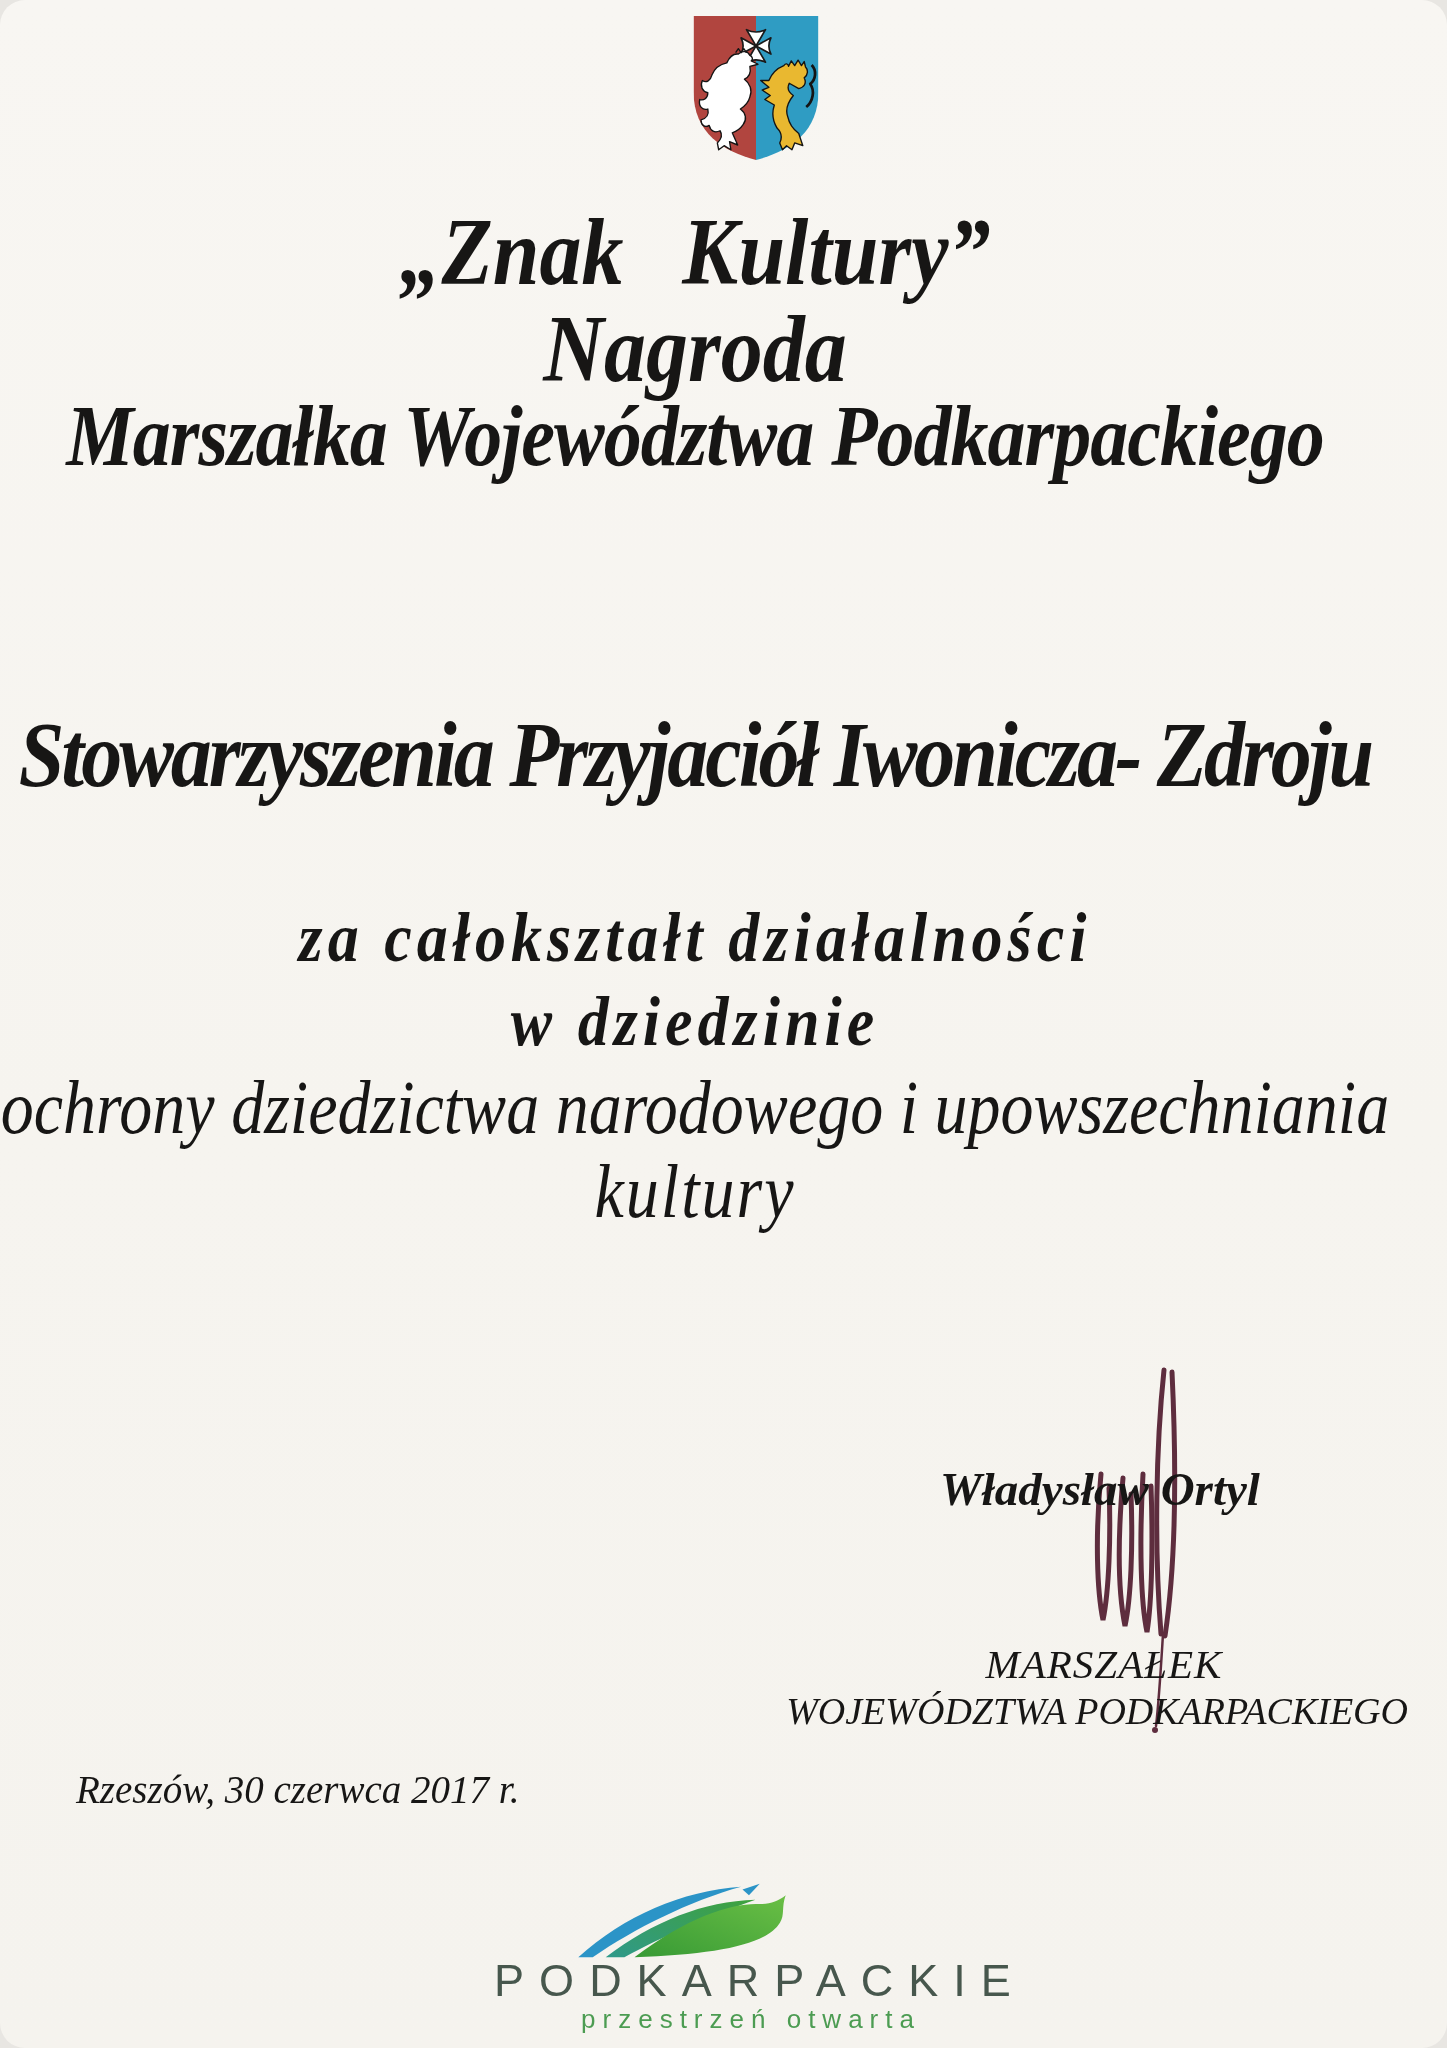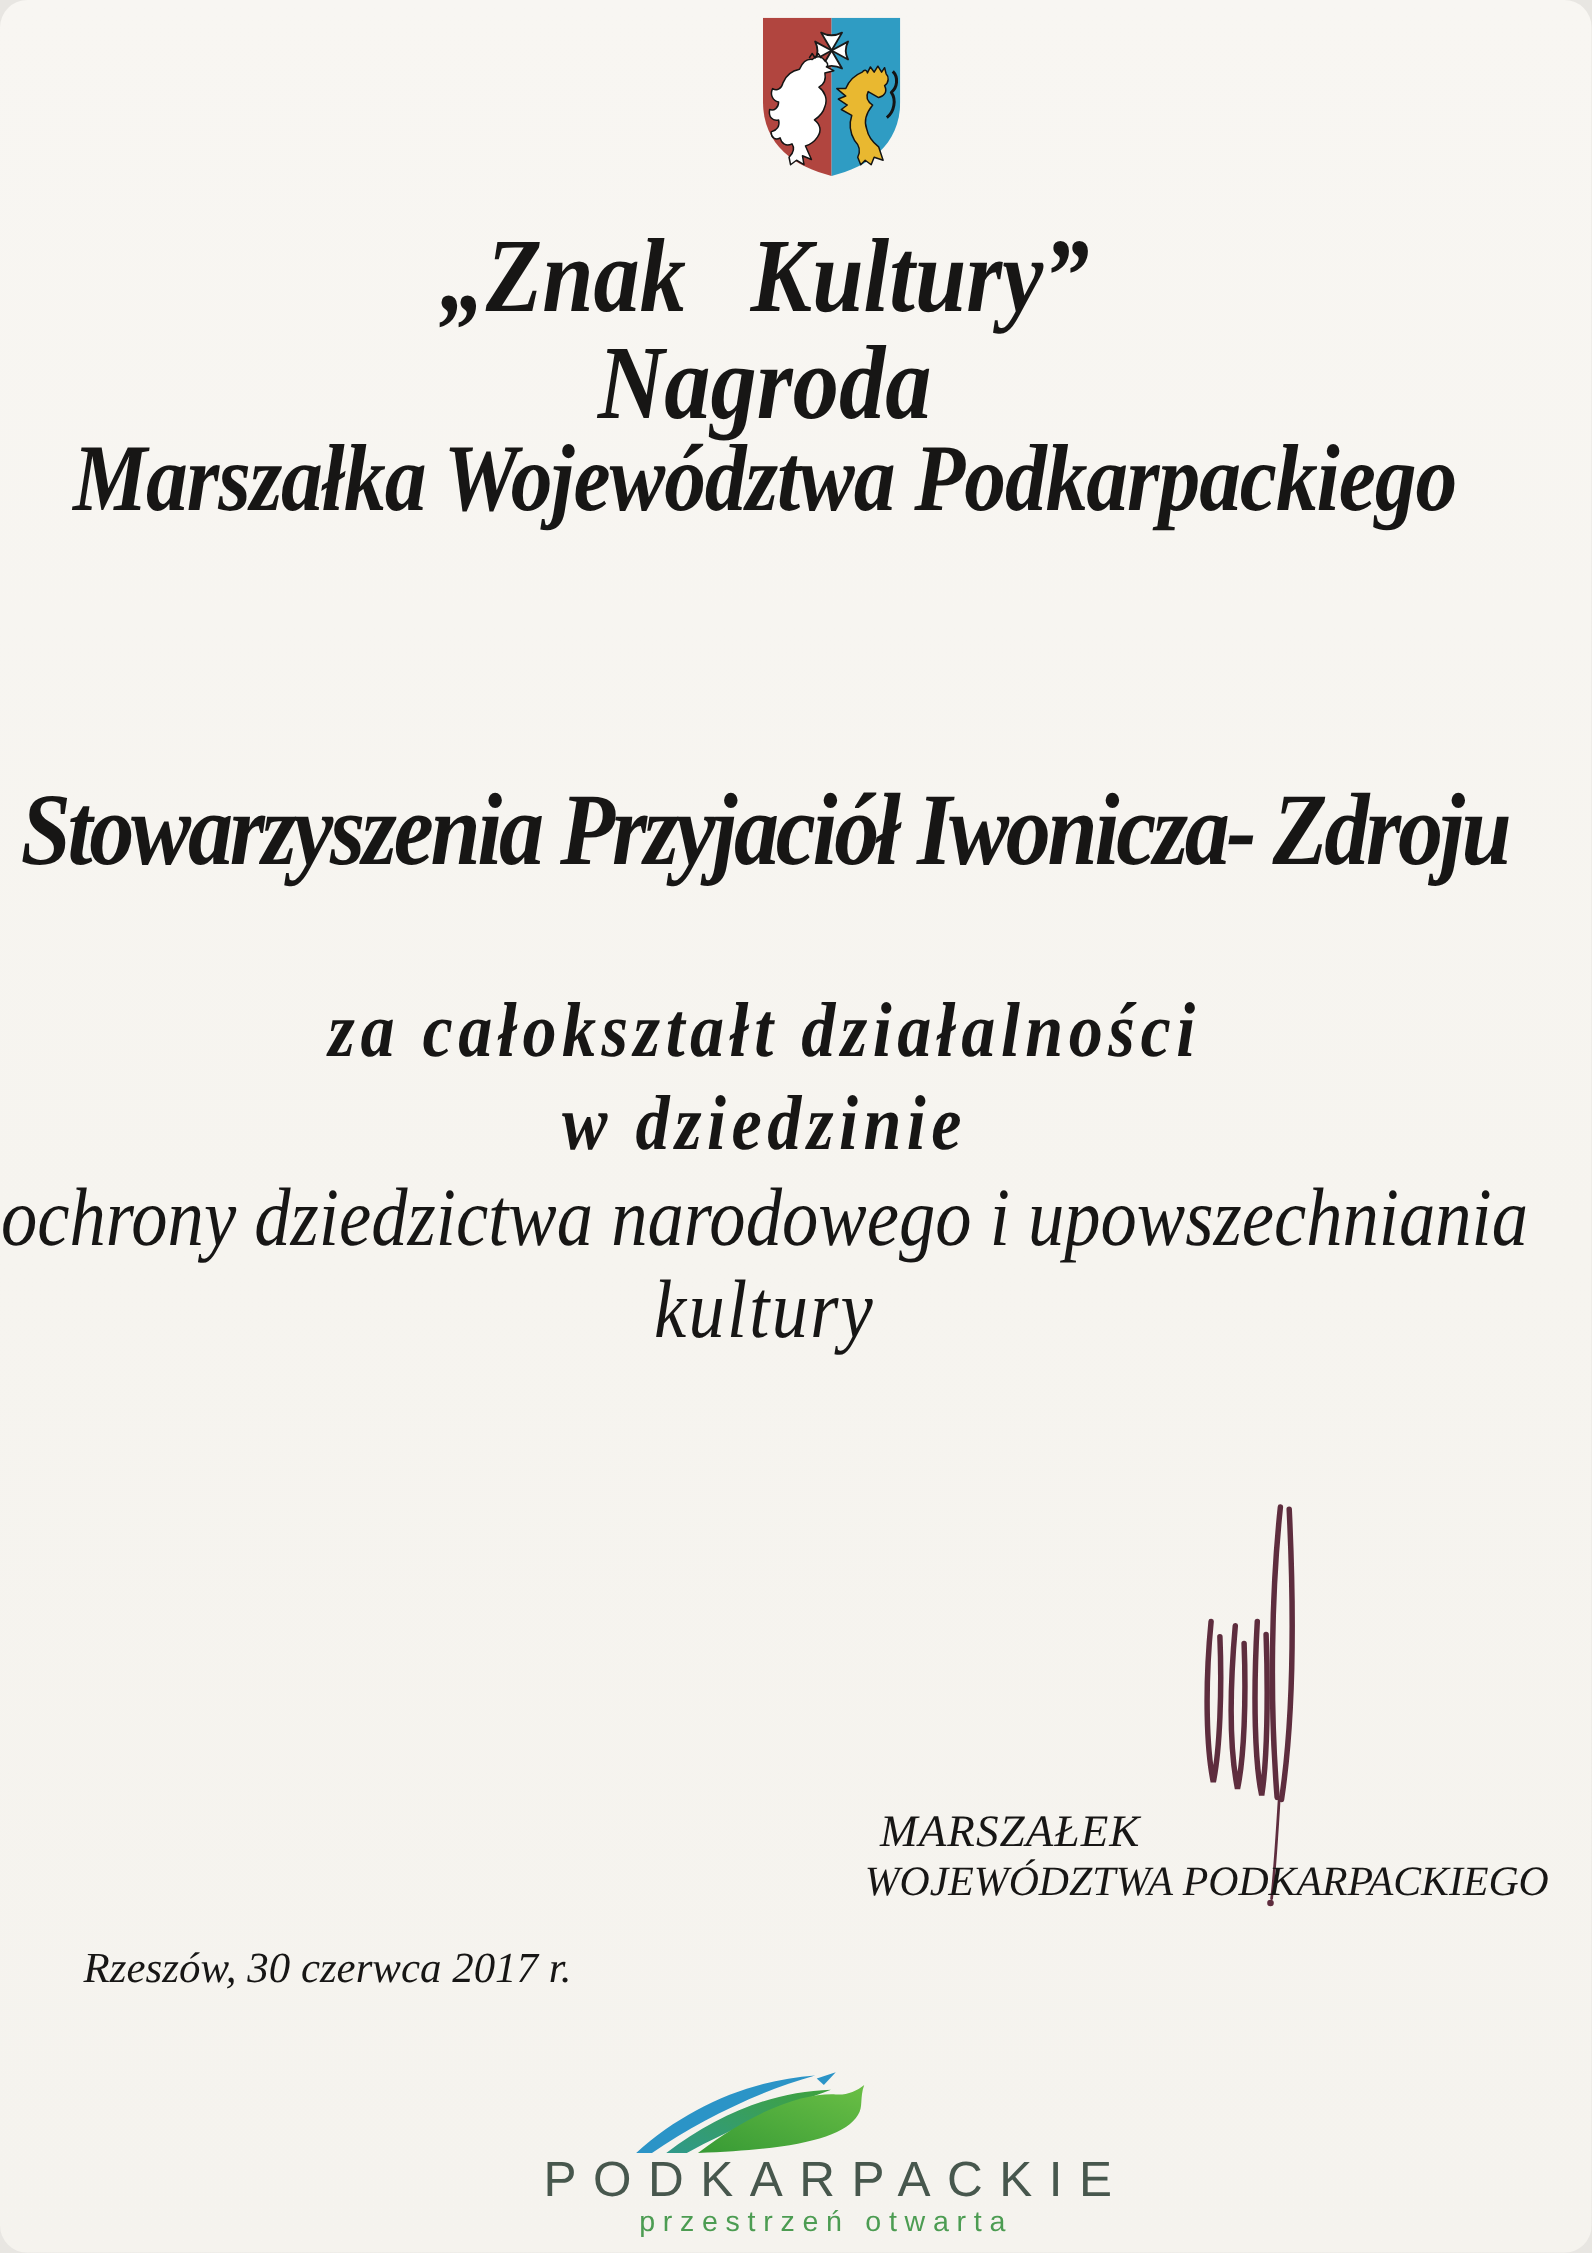--- a/index.html
+++ b/index.html
@@ -21,21 +21,21 @@
   #l-nagroda{top:301px;font-size:84px;}
   #l-marszalka{top:392px;font-size:76px;letter-spacing:-1px;}
   #l-dla{top:568px;font-size:56px;}
   #l-stow{top:708px;font-size:82px;letter-spacing:-3px;}
   #l-za{top:902px;font-size:62px;letter-spacing:5px;}
   #l-w{top:986px;font-size:62px;letter-spacing:5px;}
   #l-ochrony{top:1070px;font-size:66px;}
   #l-kultury{top:1154px;font-size:66px;letter-spacing:2px;}
 
   #sig-name{left:940px;top:1466px;font-size:47px;}
-  #sig-t1{left:800px;width:608px;top:1644px;font-size:41px;letter-spacing:1px;}
+  #sig-t1{left:800px;width:608px;text-align:center;top:1644px;font-size:41px;letter-spacing:1px;}
   #sig-t2{left:700px;width:708px;text-align:right;top:1692px;font-size:38px;}
   #l-date{left:76px;top:1770px;font-size:39px;}
 
   #footer-podk{left:60px;width:1400px;text-align:center;top:1958px;
     font-family:"Liberation Sans","DejaVu Sans",sans-serif;
     font-size:45px;letter-spacing:15px;line-height:1;}
   #footer-tag{left:52px;width:1398px;text-align:center;top:2006px;
     font-family:"Liberation Sans","DejaVu Sans",sans-serif;
     font-size:26px;letter-spacing:7px;line-height:1;}
 
@@ -107,20 +107,21 @@
       <path stroke-width="5" d="M46,118 C40,180 42,235 48,264 C54,235 56,180 54,132"></path>
       <path stroke-width="5" d="M68,122 C62,190 64,240 70,270 C76,242 78,190 76,138"></path>
       <path stroke-width="5" d="M88,118 C84,190 86,248 92,276 C97,245 98,185 96,130"></path>
       <path stroke-width="5" d="M109,14 C101,90 99,190 106,278"></path>
       <path stroke-width="5" d="M117,16 C121,100 122,200 110,280"></path>
       <path stroke-width="2.5" d="M108,278 C106,310 104,345 101,370"></path>
       <circle cx="100" cy="374" r="3" fill="#5e2d3e" stroke="none"></circle>
     </g>
   </svg>
 
+  <div id="sig-name" class="abs script b">Władysław Ortyl</div>
   <div id="sig-t1" class="abs script">MARSZAŁEK</div>
   <div id="sig-t2" class="abs script">WOJEWÓDZTWA PODKARPACKIEGO</div>
 
   <div id="l-date" class="abs script">Rzeszów, 30 czerwca 2017 r.</div>
 
   <svg class="abs" style="left:574px;top:1882px;" width="216" height="80" viewBox="0 0 300 110">
     <defs>
       <linearGradient id="gTeal" x1="0" y1="1" x2="1" y2="0">
         <stop offset="0" stop-color="#2f998a"></stop>
         <stop offset="1" stop-color="#3fa23c"></stop>

